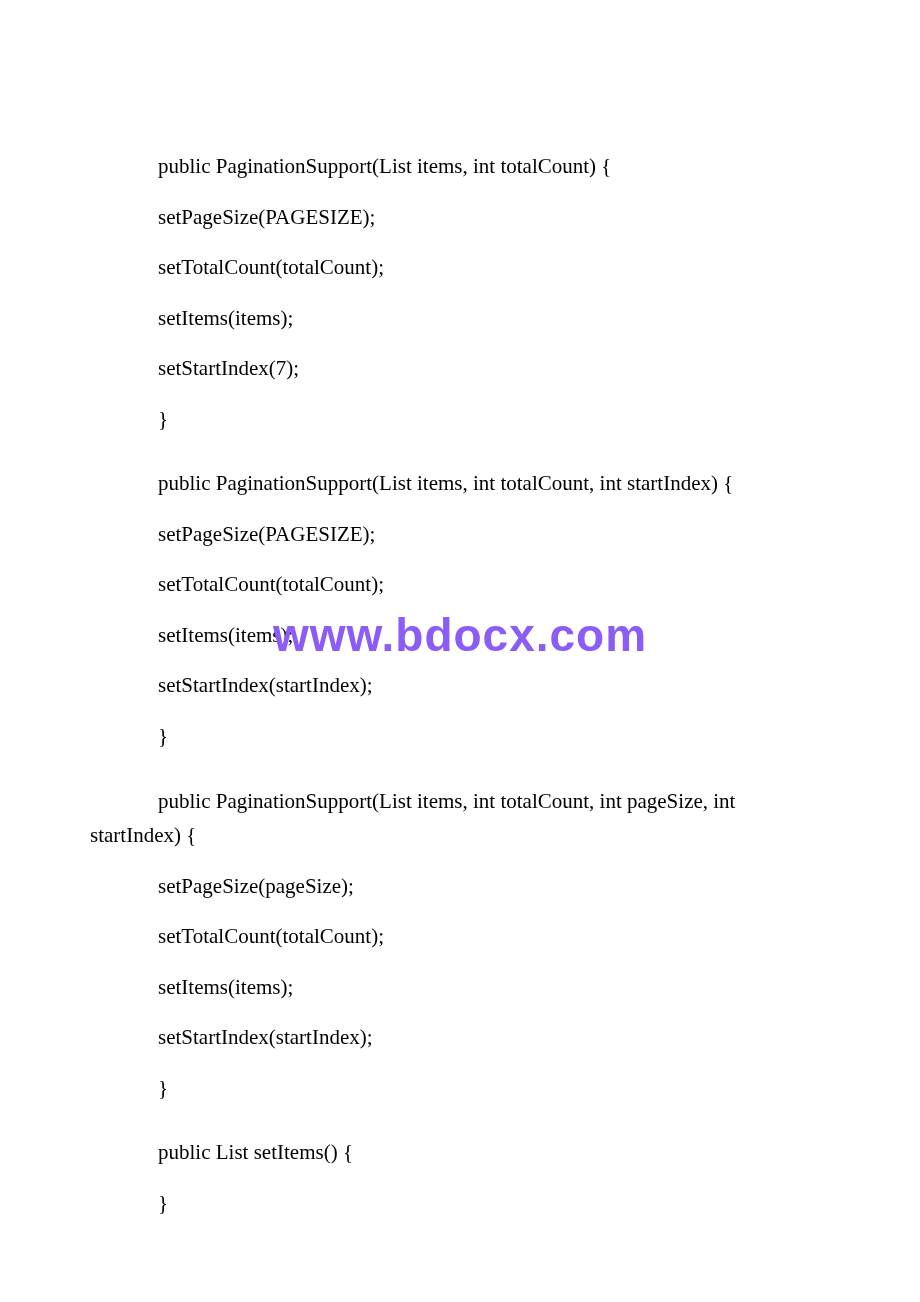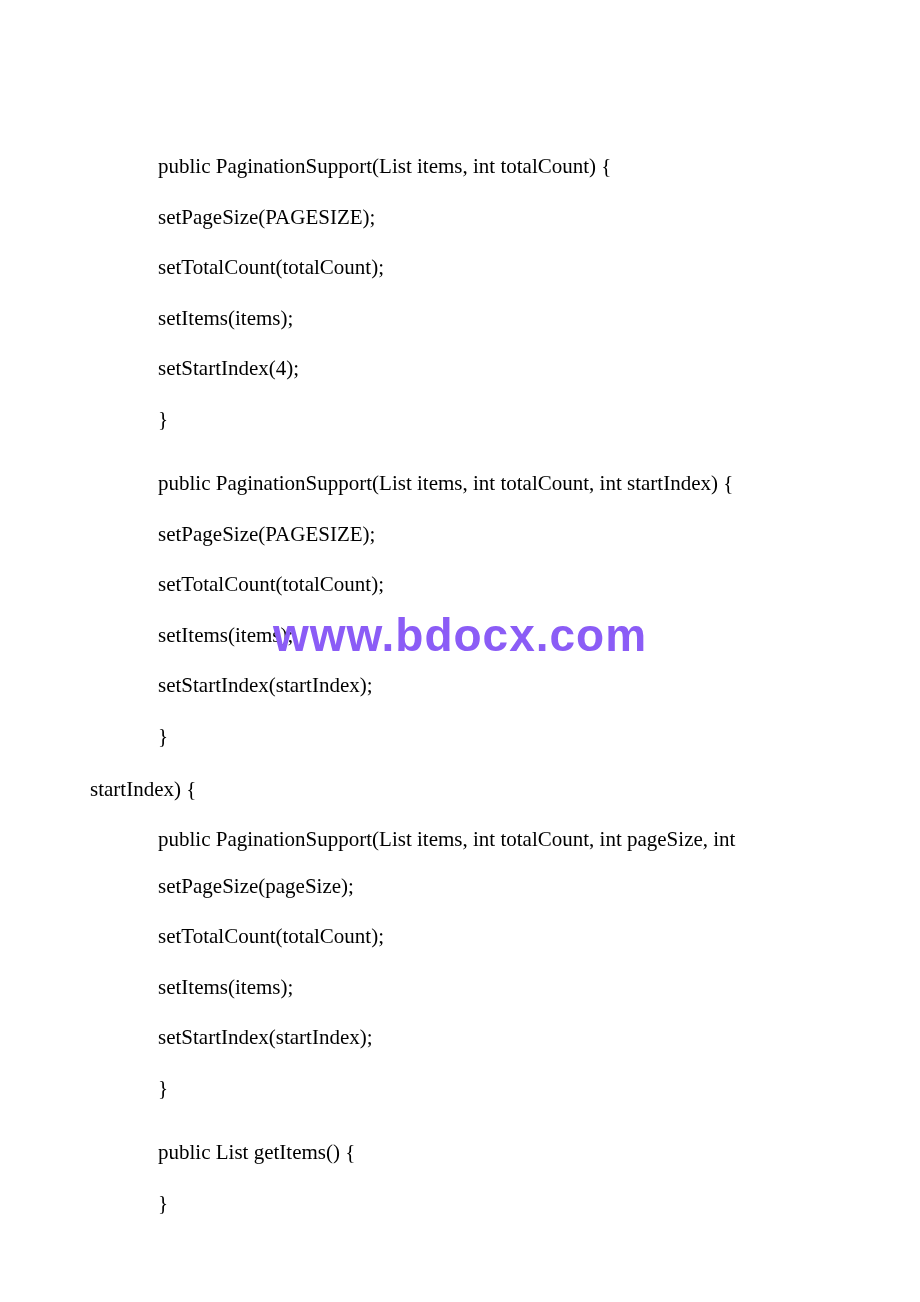--- a/index.html
+++ b/index.html
@@ -55,41 +55,41 @@
 
 <div class="watermark">www.bdocx.com</div>
 
 <div class="page">
 
   <div class="code-block">
     <div class="line">public PaginationSupport(List items, int totalCount) {</div>
     <div class="line">setPageSize(PAGESIZE);</div>
     <div class="line">setTotalCount(totalCount);</div>
     <div class="line">setItems(items);</div>
-    <div class="line">setStartIndex(4);</div>
+    <div class="line">setStartIndex(7);</div>
     <div class="line">}</div>
   </div>
 
   <div class="code-block">
     <div class="line">public PaginationSupport(List items, int totalCount, int startIndex) {</div>
     <div class="line">setPageSize(PAGESIZE);</div>
     <div class="line">setTotalCount(totalCount);</div>
     <div class="line">setItems(items);</div>
     <div class="line">setStartIndex(startIndex);</div>
     <div class="line">}</div>
   </div>
 
   <div class="code-block">
+    <div class="line tight">public PaginationSupport(List items, int totalCount, int pageSize, int</div>
     <div class="line wrap-continuation">startIndex) {</div>
-    <div class="line tight">public PaginationSupport(List items, int totalCount, int pageSize, int</div>
     <div class="line">setPageSize(pageSize);</div>
     <div class="line">setTotalCount(totalCount);</div>
     <div class="line">setItems(items);</div>
     <div class="line">setStartIndex(startIndex);</div>
     <div class="line">}</div>
   </div>
 
   <div class="code-block">
-    <div class="line">public List getItems() {</div>
+    <div class="line">public List setItems() {</div>
     <div class="line">}</div>
   </div>
 
 </div>
 
 </body></html>

